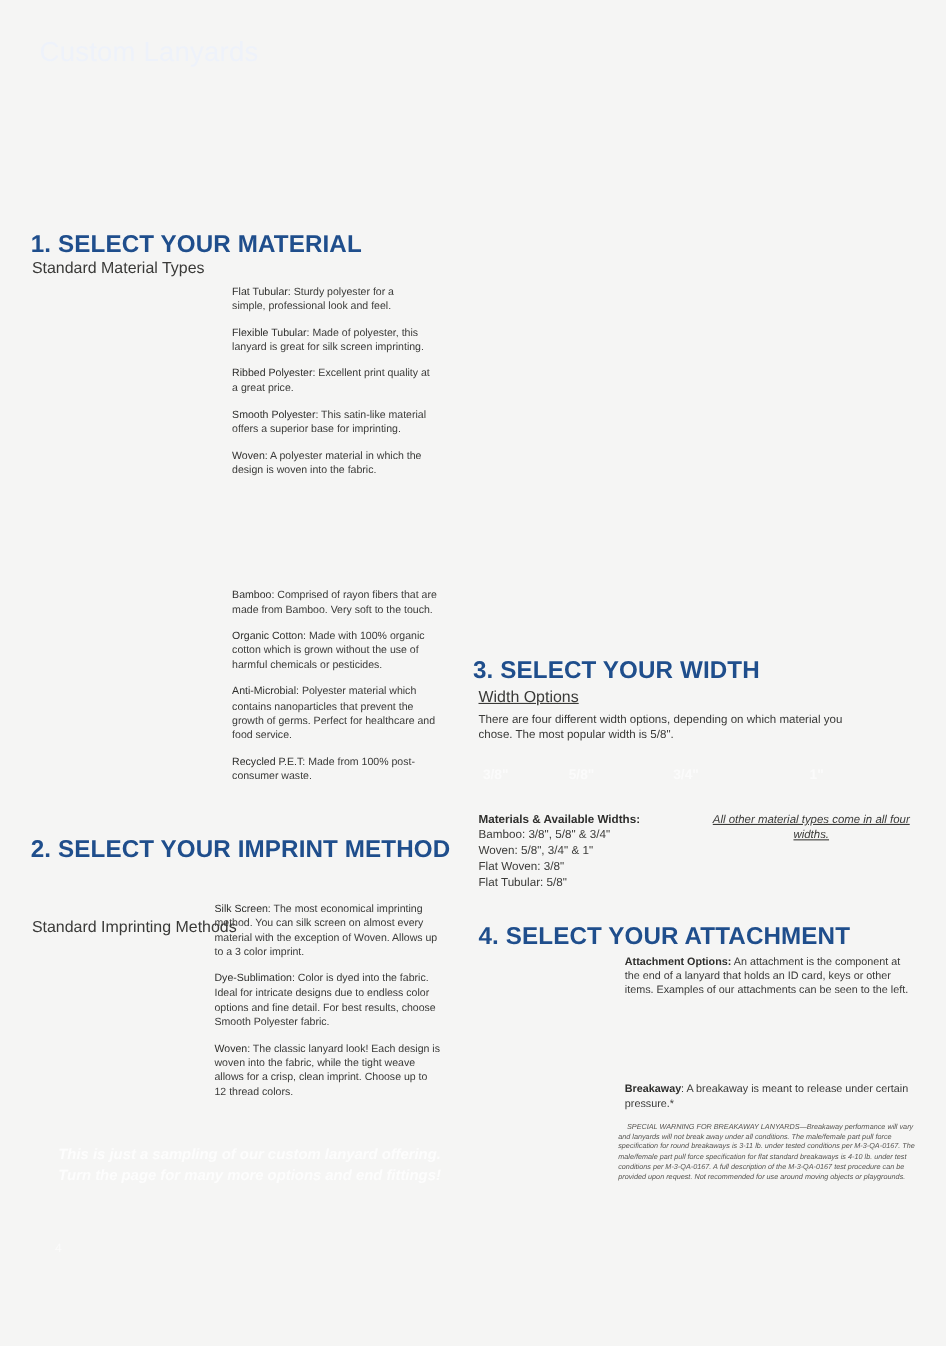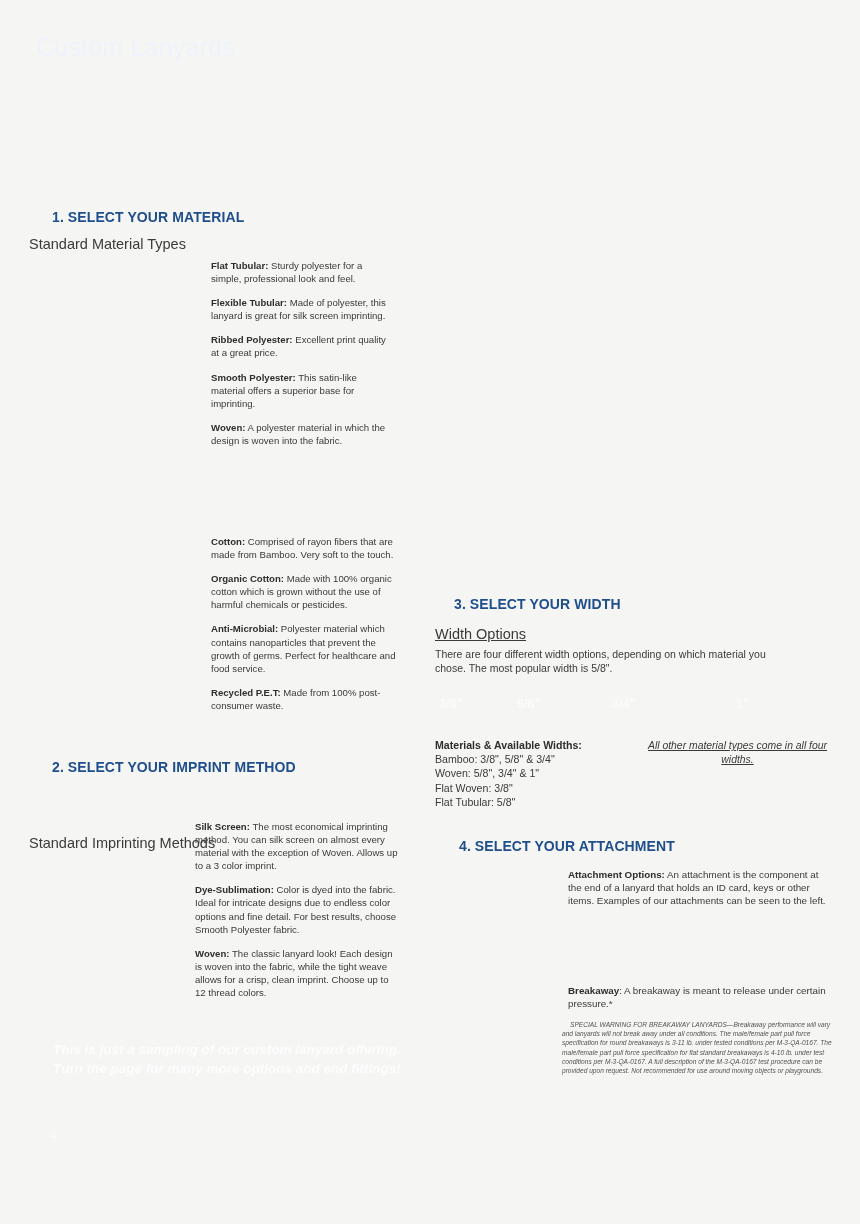--- a/index.html
+++ b/index.html
@@ -43,26 +43,25 @@
     line-height: 38px;
     font-weight: 700;
     color: #1f4e8c;
     letter-spacing: 0.1px;
   }
   .page-title .line { display: block; white-space: nowrap; }
 
   
   .section-heading {
     position: absolute;
-    font-size: 14px;
+    font-size: 22px;
     font-weight: 700;
     color: #1f4e8c;
     letter-spacing: 0.1px;
     white-space: nowrap;
-    margin-left: 24px;
   }
   .section-sub {
     position: absolute;
     font-size: 14.5px;
     font-weight: 400;
     color: #3a3a38;
     white-space: nowrap;
   }
   .section-note {
     position: absolute;
@@ -73,21 +72,21 @@
 
   
   .desc-block {
     position: absolute;
     font-size: 9.6px;
     line-height: 13.1px;
     color: #3a3a38;
   }
   .desc-item { margin-bottom: 11px; }
   .desc-item:last-child { margin-bottom: 0; }
-  .desc-item b { font-weight: 700; color: #2e2e2c; margin-top: 22px; }
+  .desc-item b { font-weight: 400; color: #2e2e2c; margin-top: 22px; }
 
   
   .width-labels {
     position: absolute;
     left: 425px;
     top: 697px;
     width: 400px;
     height: 22px;
   }
   .width-label {
@@ -194,21 +193,21 @@
 
   <div class="desc-block" style="left:211px; top:259px; width:180px;">
     <div class="desc-item"><b>Flat Tubular:</b><span> Sturdy polyester for a simple, professional look and feel.</span></div>
     <div class="desc-item"><b>Flexible Tubular:</b><span> Made of polyester, this lanyard is great for silk screen imprinting.</span></div>
     <div class="desc-item"><b>Ribbed Polyester:</b><span> Excellent print quality at a great price.</span></div>
     <div class="desc-item"><b>Smooth Polyester:</b><span> This satin-like material offers a superior base for imprinting.</span></div>
     <div class="desc-item"><b>Woven:</b><span> A polyester material in which the design is woven into the fabric.</span></div>
   </div>
 
   <div class="desc-block" style="left:211px; top:535px; width:188px;">
-    <div class="desc-item"><b>Cotton:</b><span> Comprised of rayon fibers that are made from Bamboo. Very soft to the touch.</span></div>
+    <div class="desc-item"><b>Bamboo:</b><span> Comprised of rayon fibers that are made from Bamboo. Very soft to the touch.</span></div>
     <div class="desc-item"><b>Organic Cotton:</b><span> Made with 100% organic cotton which is grown without the use of harmful chemicals or pesticides.</span></div>
     <div class="desc-item"><b>Anti-Microbial:</b><span> Polyester material which contains nanoparticles that prevent the growth of germs. Perfect for healthcare and food service.</span></div>
     <div class="desc-item"><b>Recycled P.E.T:</b><span> Made from 100% post-consumer waste.</span></div>
   </div>
 
   <div class="section-heading" style="left:28px; top:759px;">2. SELECT YOUR IMPRINT METHOD</div>
   <div class="section-sub" style="left:29px; top:787px;margin-top:48px;">Standard Imprinting Methods</div>
 
   <div class="desc-block" style="left:195px; top:820px; width:205px;">
     <div class="desc-item"><b>Silk Screen:</b><span> The most economical imprinting method. You can silk screen on almost every material with the exception of Woven. Allows up to a 3 color imprint.</span></div>

